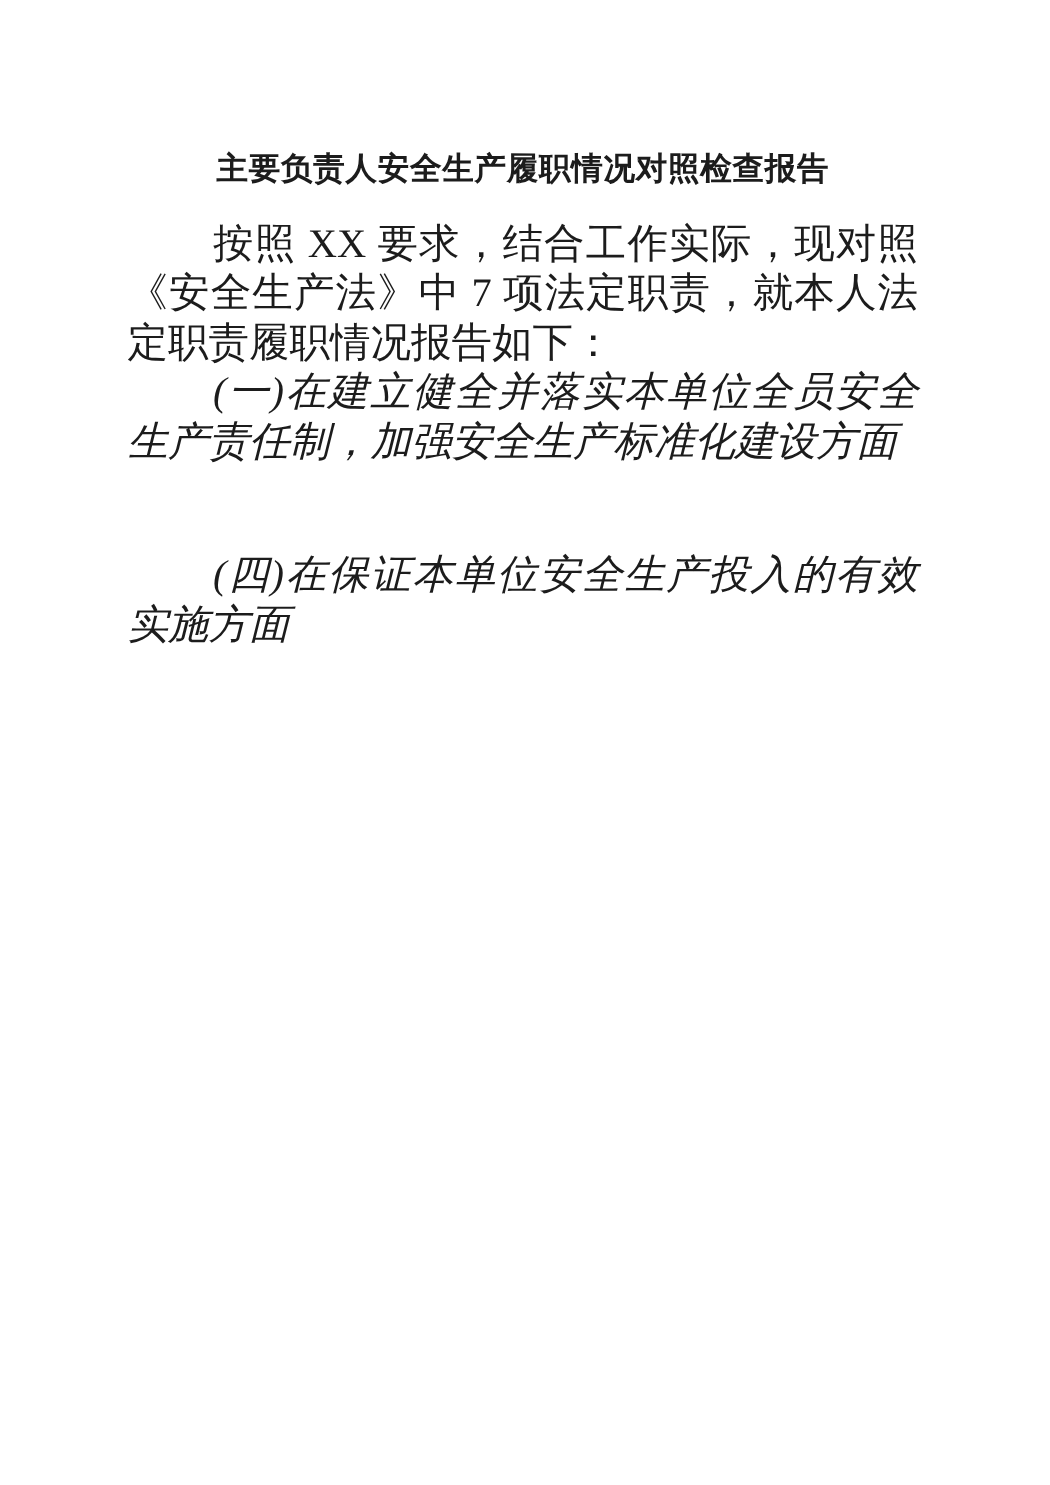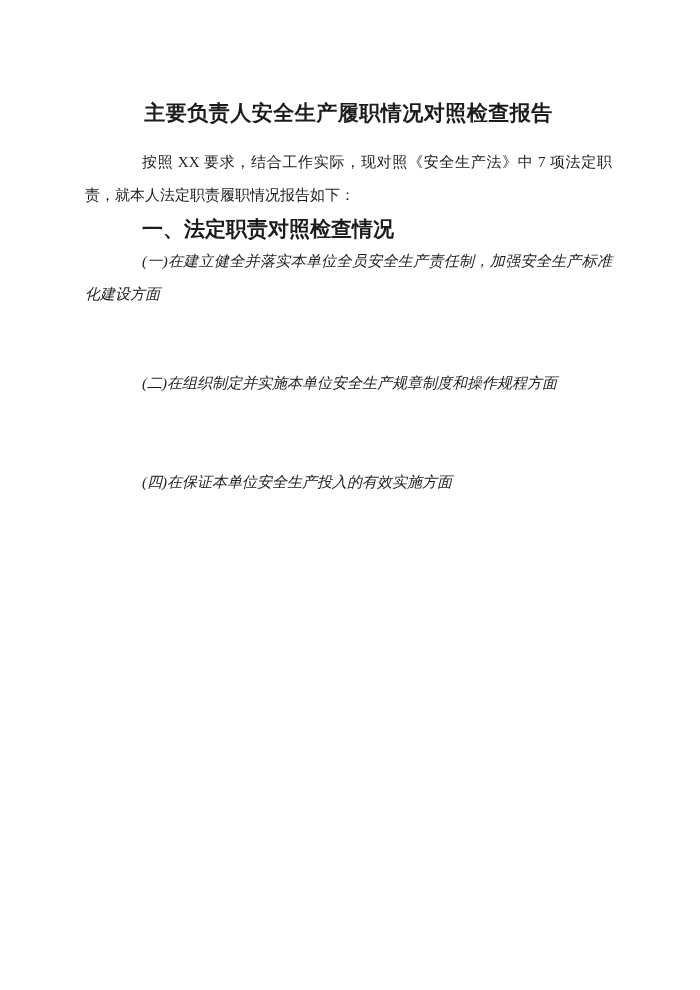--- a/index.html
+++ b/index.html
@@ -22,21 +22,21 @@
     margin: 0 0 17px 0;
     font-family: "Liberation Sans", "DejaVu Sans", sans-serif;
     font-weight: bold;
     font-size: 21px;
     line-height: 33px;
     text-align: center;
     letter-spacing: 0.5px;
   }
   .para {
     margin: 0;
-    font-size: 15px;
+    font-size: 27px;
     line-height: 33px;
     text-indent: 57px;
     text-align: justify;
     text-justify: inter-character;
   }
   .fangsong {
     font-family: "Liberation Serif", "DejaVu Serif", serif;
     font-style: normal;
   }
   .kaiti {
@@ -60,23 +60,21 @@
 </style>
 </head>
 <body>
 
 <div class="page" style="background: rgb(255, 255, 255); color: rgb(28, 28, 28);">
 
   <h1 class="doc-title">主要负责人安全生产履职情况对照检查报告</h1>
 
   <p class="para fangsong">按照 XX 要求，结合工作实际，现对照《安全生产法》中 7 项法定职责，就本人法定职责履职情况报告如下：</p>
 
-  <h2 class="heading">一、法定职责对照检查情况</h2>
 
   <p class="para kaiti gap3">(一)在建立健全并落实本单位全员安全生产责任制，加强安全生产标准化建设方面</p>
 
-  <p class="para kaiti gap2">(二)在组织制定并实施本单位安全生产规章制度和操作规程方面</p>
 
 
   <p class="para kaiti gap2">(四)在保证本单位安全生产投入的有效实施方面</p>
 
 
 </div>
 
 </body></html>

